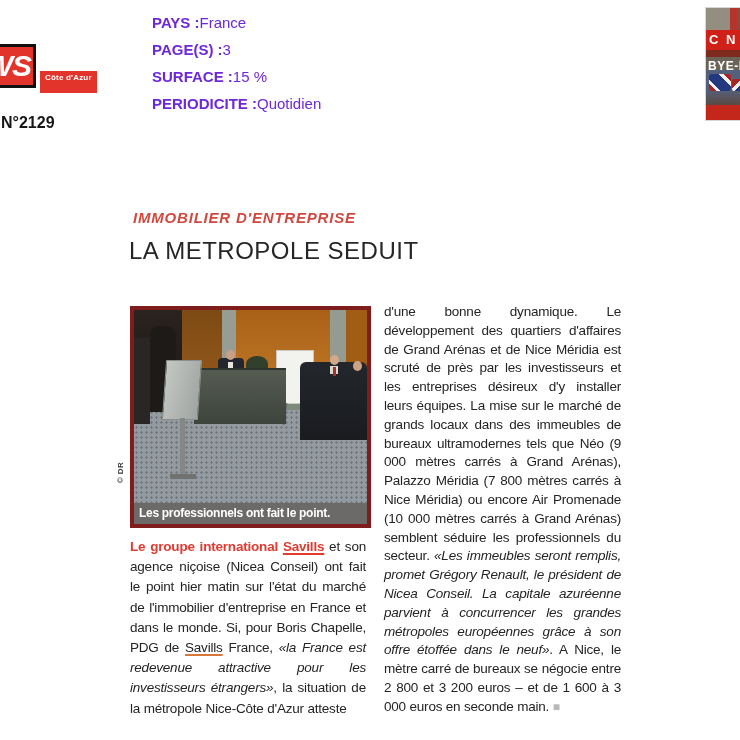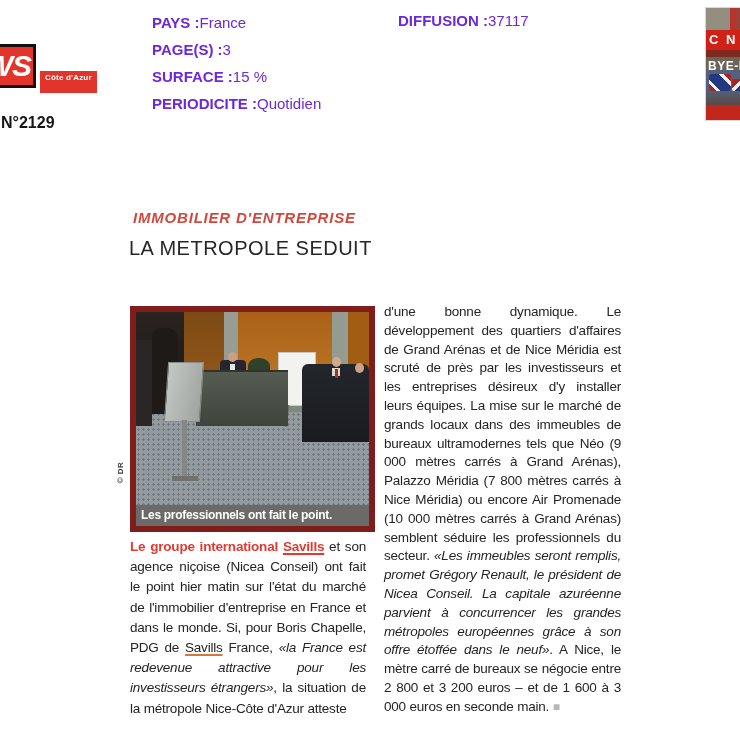--- a/index.html
+++ b/index.html
@@ -37,24 +37,24 @@
   .t-flag2{position:absolute;left:26px;top:22px;width:12px;height:12px;border-radius:2px;
     background:linear-gradient(-45deg,#24387f 0 40%,#f2f2f2 40% 60%,#a82323 60%);}
   .t-bottom{height:15px;background:#c3271c;}
   
   .kicker{
     position:absolute;left:133px;top:209px;color:var(--kicker-red,#d0493f);
     font-style:italic;font-weight:bold;font-size:15px;letter-spacing:.8px;
   }
   .headline{
     position:absolute;left:129px;top:237px;margin:0;color:#262626;
-    font-size:20px;font-weight:400;letter-spacing:.5px;white-space:nowrap;
+    font-size:24px;font-weight:400;letter-spacing:.5px;white-space:nowrap;
   }
   
-  .photo{position:absolute;left:130px;top:306px;width:233px;height:214px;margin:0;border:6px solid #7f1d1d;box-sizing:content-box;}
+  .photo{position:absolute;left:130px;top:306px;width:233px;height:214px;margin:0;border:4px solid #7f1d1d;box-sizing:content-box;}
   .scene{position:relative;width:233px;height:193px;overflow:hidden;background:#8a9288;}
   .scene div{position:absolute;}
   .dark-corner{left:0;top:0;width:54px;height:122px;background:linear-gradient(180deg,#2a2320,#171412);}
   .panel-a{left:48px;top:0;width:40px;height:100px;background:linear-gradient(#7d4a14,#9a5d1d);}
   .pillar-1{left:88px;top:0;width:14px;height:102px;background:#979d93;}
   .panel-b{left:102px;top:0;width:94px;height:100px;background:linear-gradient(#a96117,#c57e2c);}
   .pillar-2{left:196px;top:0;width:16px;height:102px;background:#949b91;}
   .panel-c{left:212px;top:0;width:21px;height:100px;background:#a25d15;}
   .lower-wall{left:148px;top:92px;width:85px;height:18px;background:#7e8a7a;}
   .floor{left:0;top:100px;width:233px;height:93px;background:#939aa0;
@@ -117,23 +117,20 @@
     <div class="meta-row">
       <span class="meta-label">PAGE(S) :</span><span class="meta-value">3</span>
     </div>
     <div class="meta-row">
       <span class="meta-label">SURFACE :</span><span class="meta-value">15 %</span>
     </div>
     <div class="meta-row">
       <span class="meta-label">PERIODICITE :</span><span class="meta-value">Quotidien</span>
     </div>
   </div>
-  <div class="meta diffusion">
-    <span class="meta-label">DIFFUSION :</span><span class="meta-value">37117</span>
-  </div>
 
   <div class="thumb">
     <div class="t-strip"></div>
     <div class="t-mast">C N</div>
     <div class="t-band"></div>
     <div class="t-photo">
       <span class="t-headline">BYE-B</span>
       <span class="t-flag"></span>
       <span class="t-flag2"></span>
     </div>

